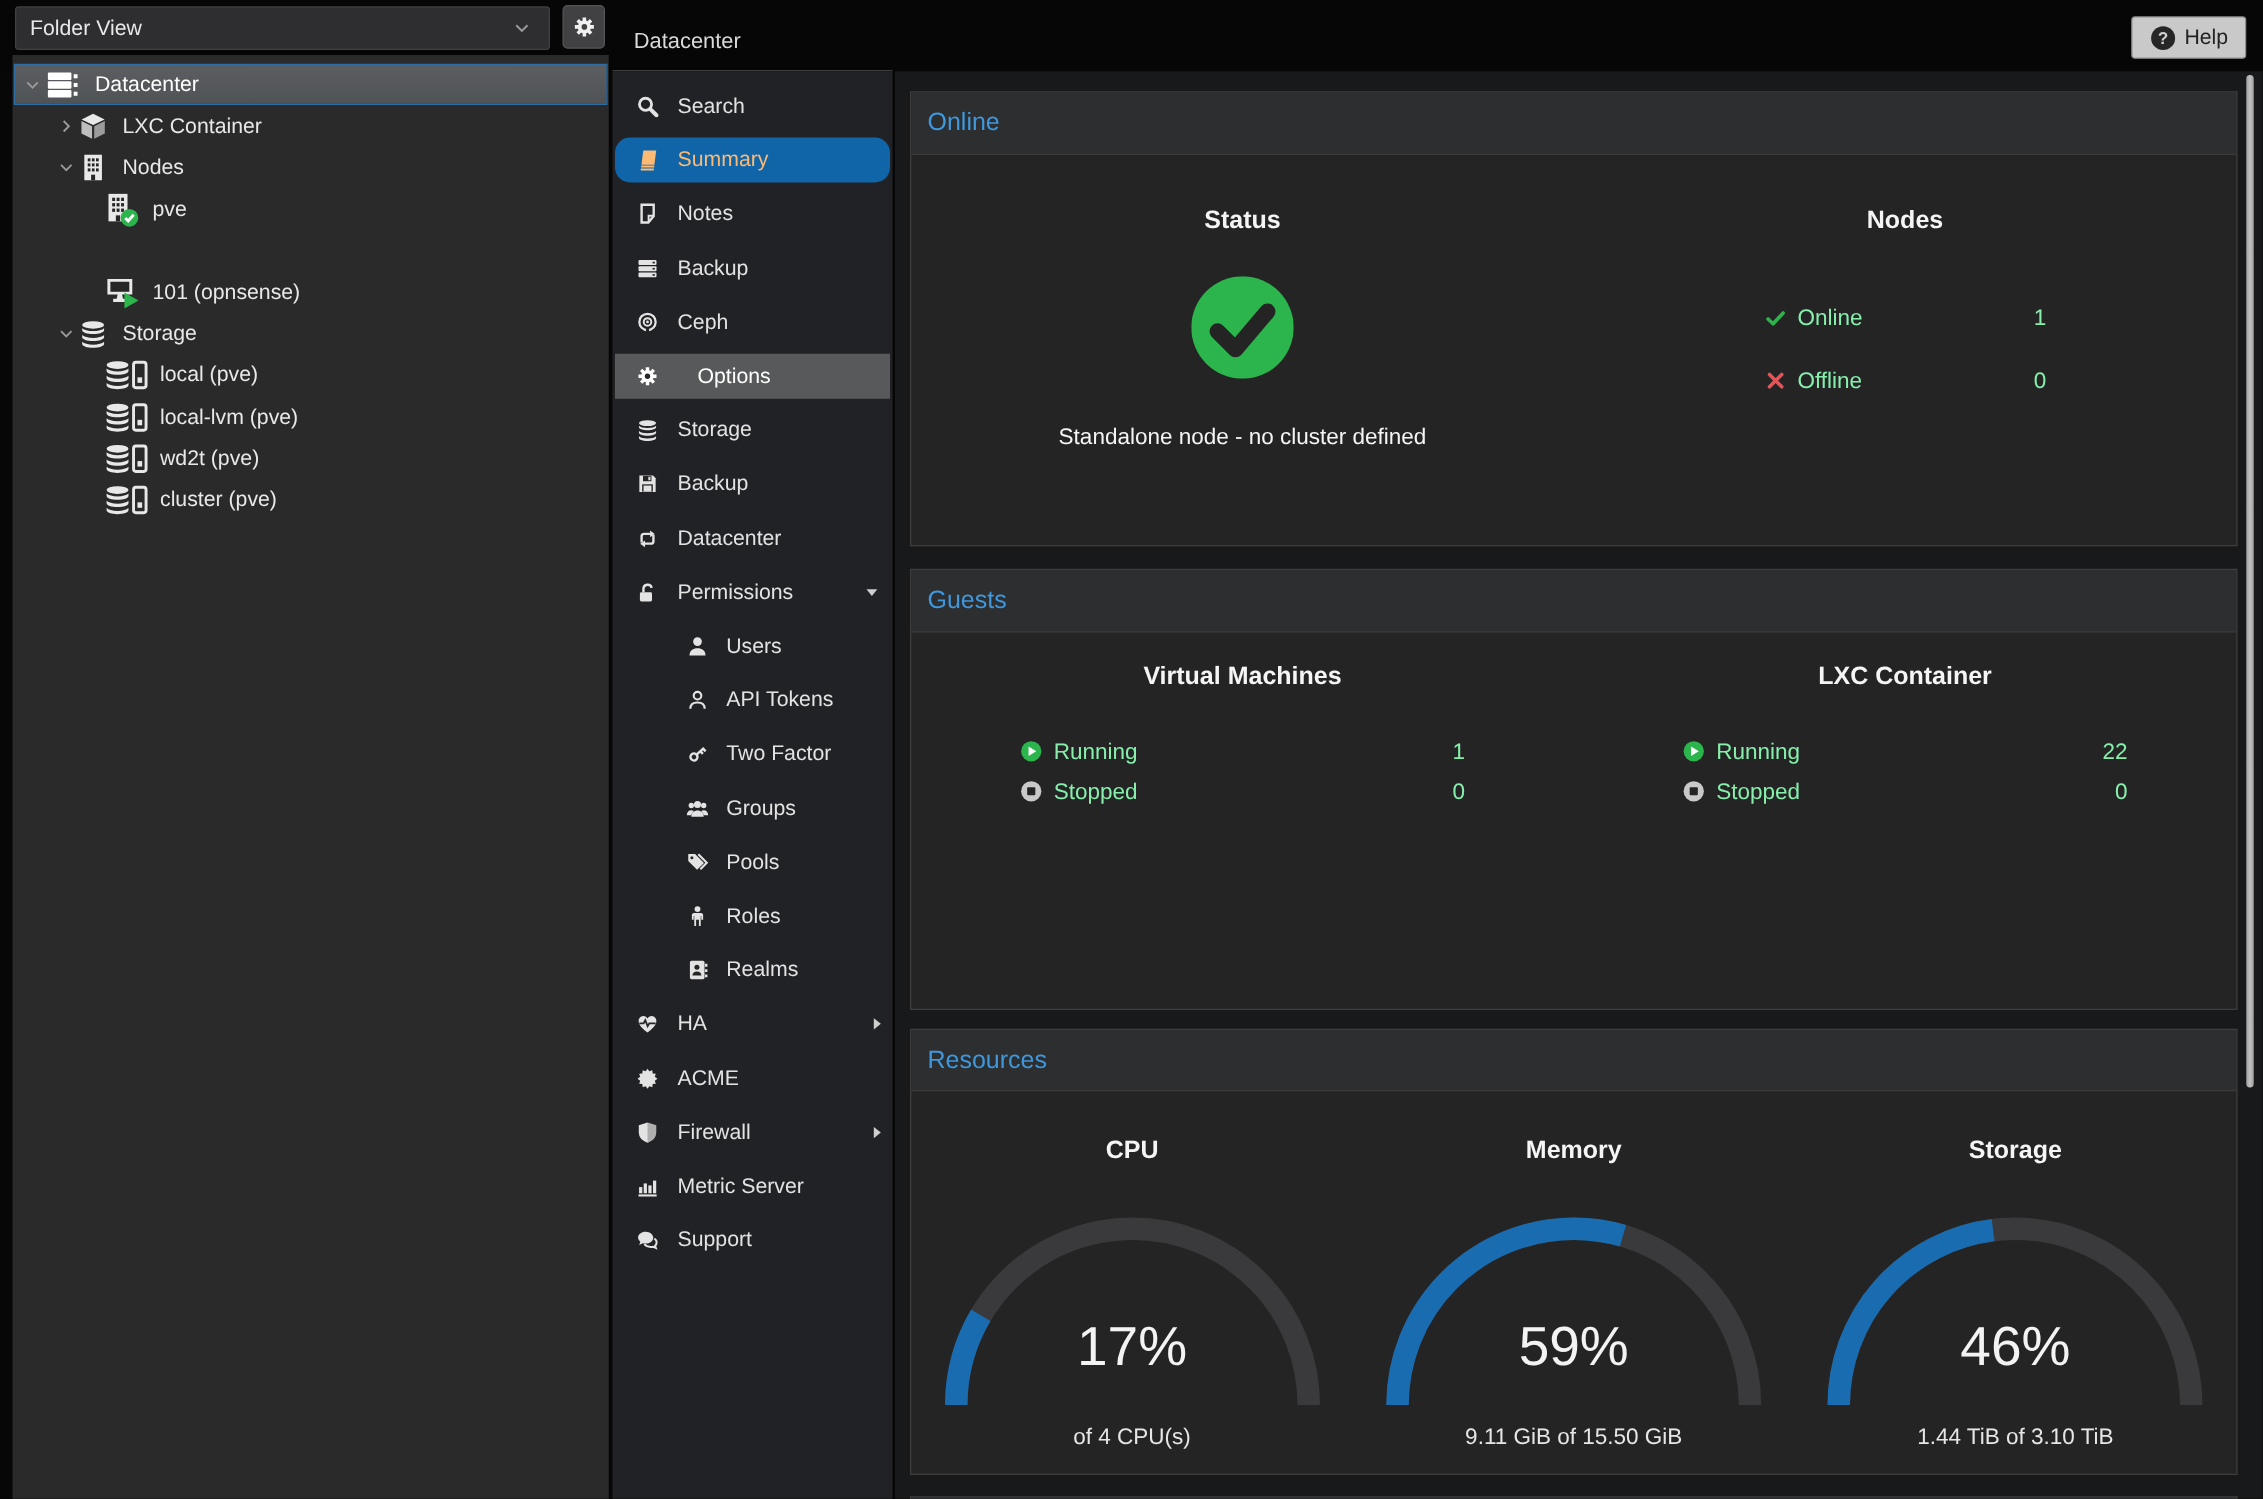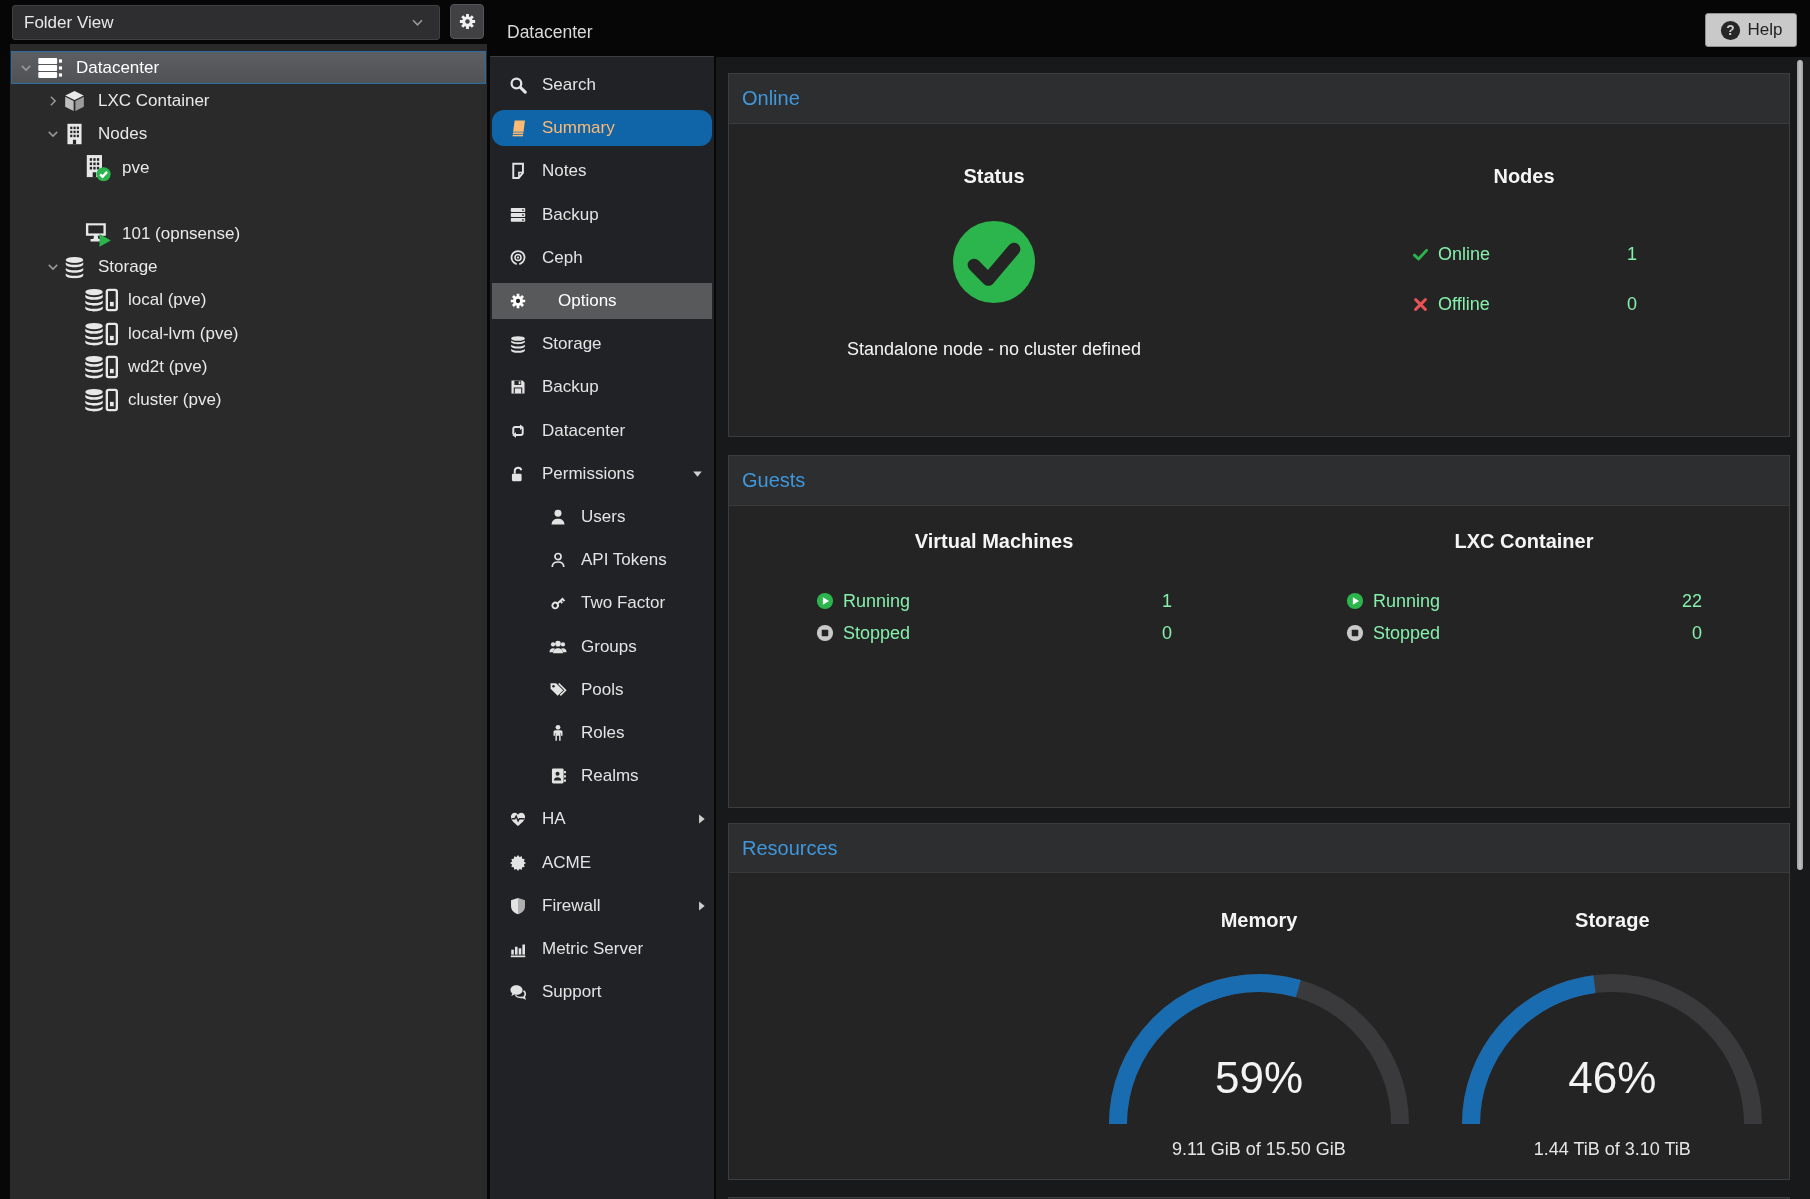--- a/index.html
+++ b/index.html
@@ -590,20 +590,29 @@
             </div>
     </div>
   </div>
       </div>
   </div>
   <div class="panel" id="res-panel" style="top:766px;height:357px;">
     <div class="panel-hdr" style="height:49px;">
         <span class="panel-title">Resources</span>
       </div>
     <div class="panel-body" style="height:306px;" id="res-body">
+  <div class="third" style="left:0%">
+    <div class="heading" style="top:36px">CPU</div>
+    <svg class="gauge-svg" width="320" height="175" viewBox="0 0 320 175">
+      <path d="M19 160 A141 141 0 0 1 301 160" fill="none" stroke="#3a3a3c" stroke-width="18"></path>
+      <path d="M19 160 A141 141 0 0 1 301 160" fill="none" stroke="#1a6cb0" stroke-width="18" stroke-dasharray="75.3 600"></path>
+    </svg>
+    <div class="gauge-pct">17%</div>
+    <div class="gauge-sub">of 4 CPU(s)</div>
+  </div>
   <div class="third" style="left:33.333%">
     <div class="heading" style="top:36px">Memory</div>
     <svg class="gauge-svg" width="320" height="175" viewBox="0 0 320 175">
       <path d="M19 160 A141 141 0 0 1 301 160" fill="none" stroke="#3a3a3c" stroke-width="18"></path>
       <path d="M19 160 A141 141 0 0 1 301 160" fill="none" stroke="#1a6cb0" stroke-width="18" stroke-dasharray="261.3 600"></path>
     </svg>
     <div class="gauge-pct">59%</div>
     <div class="gauge-sub">9.11 GiB of 15.50 GiB</div>
   </div>
   <div class="third" style="left:66.666%">

